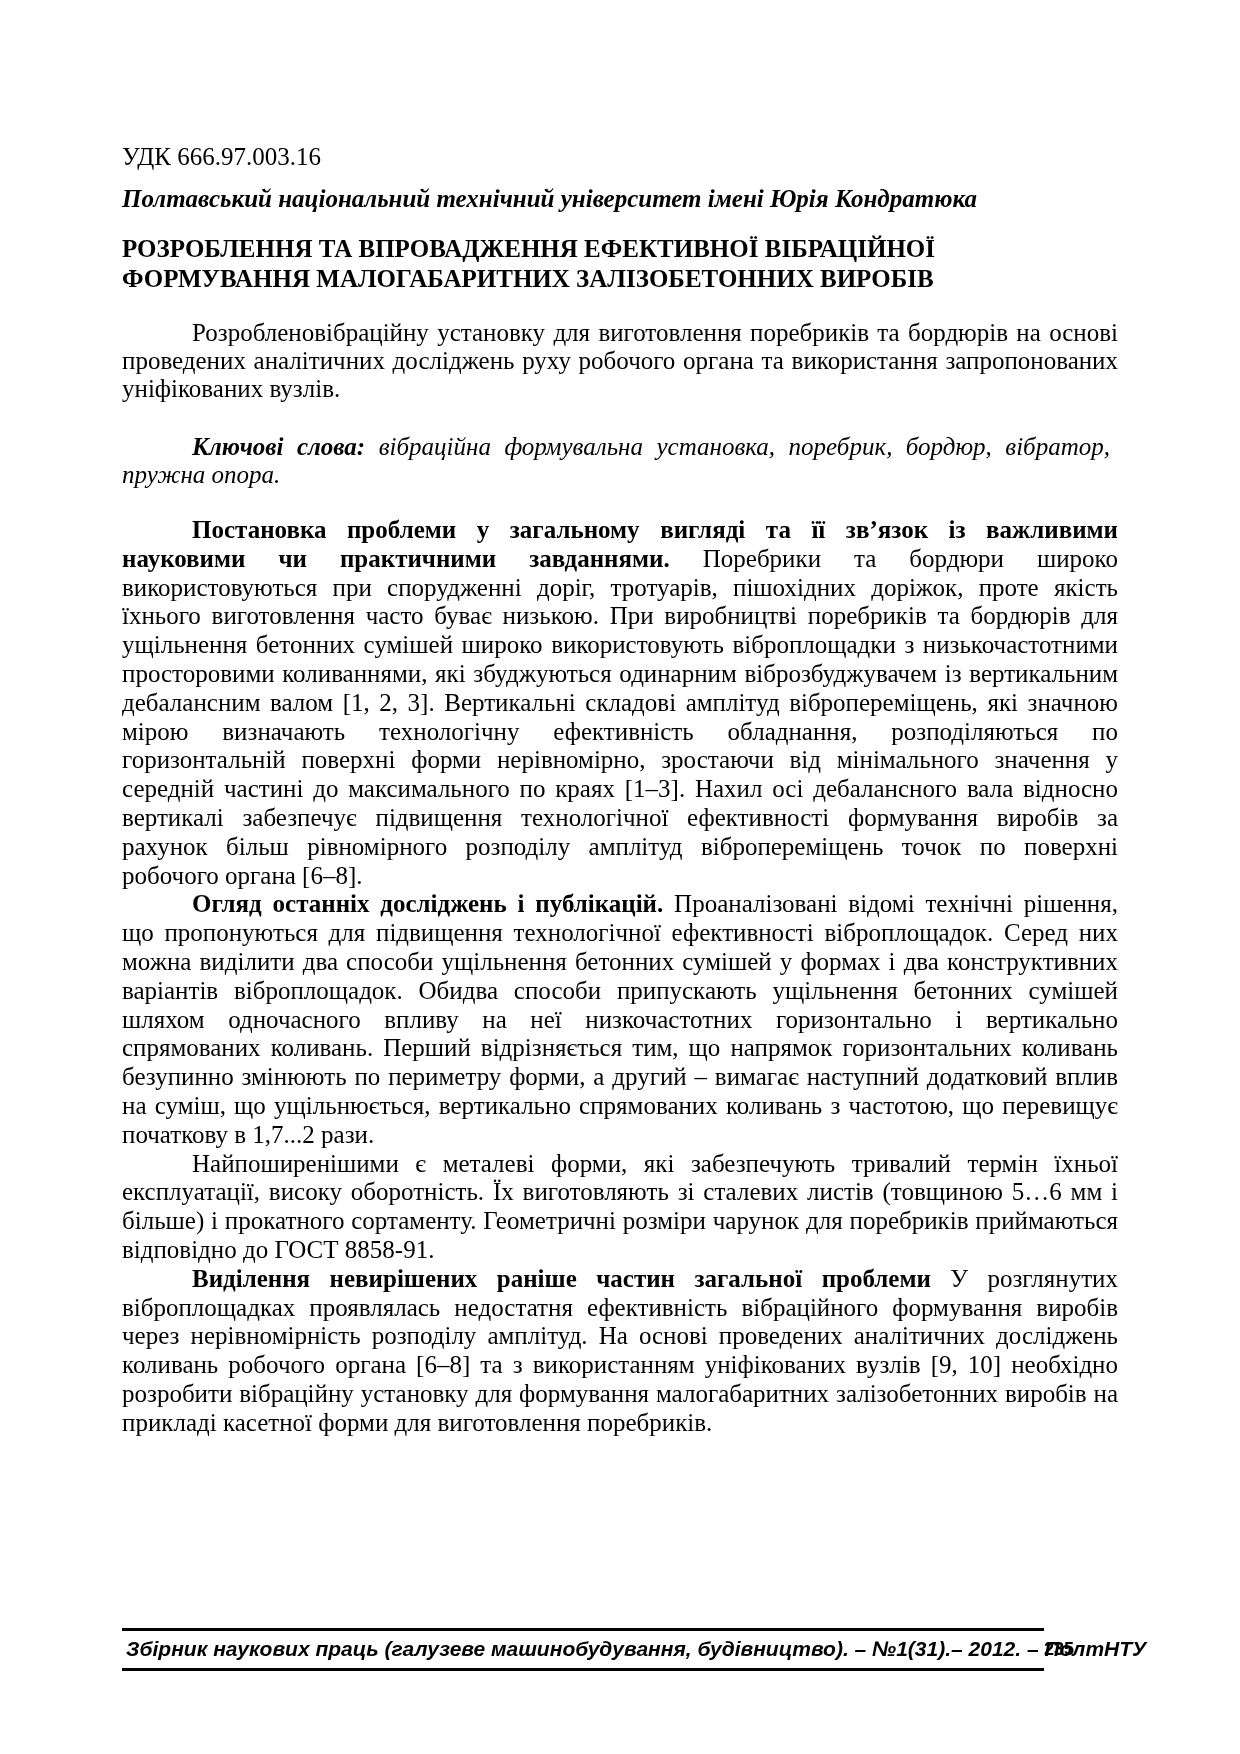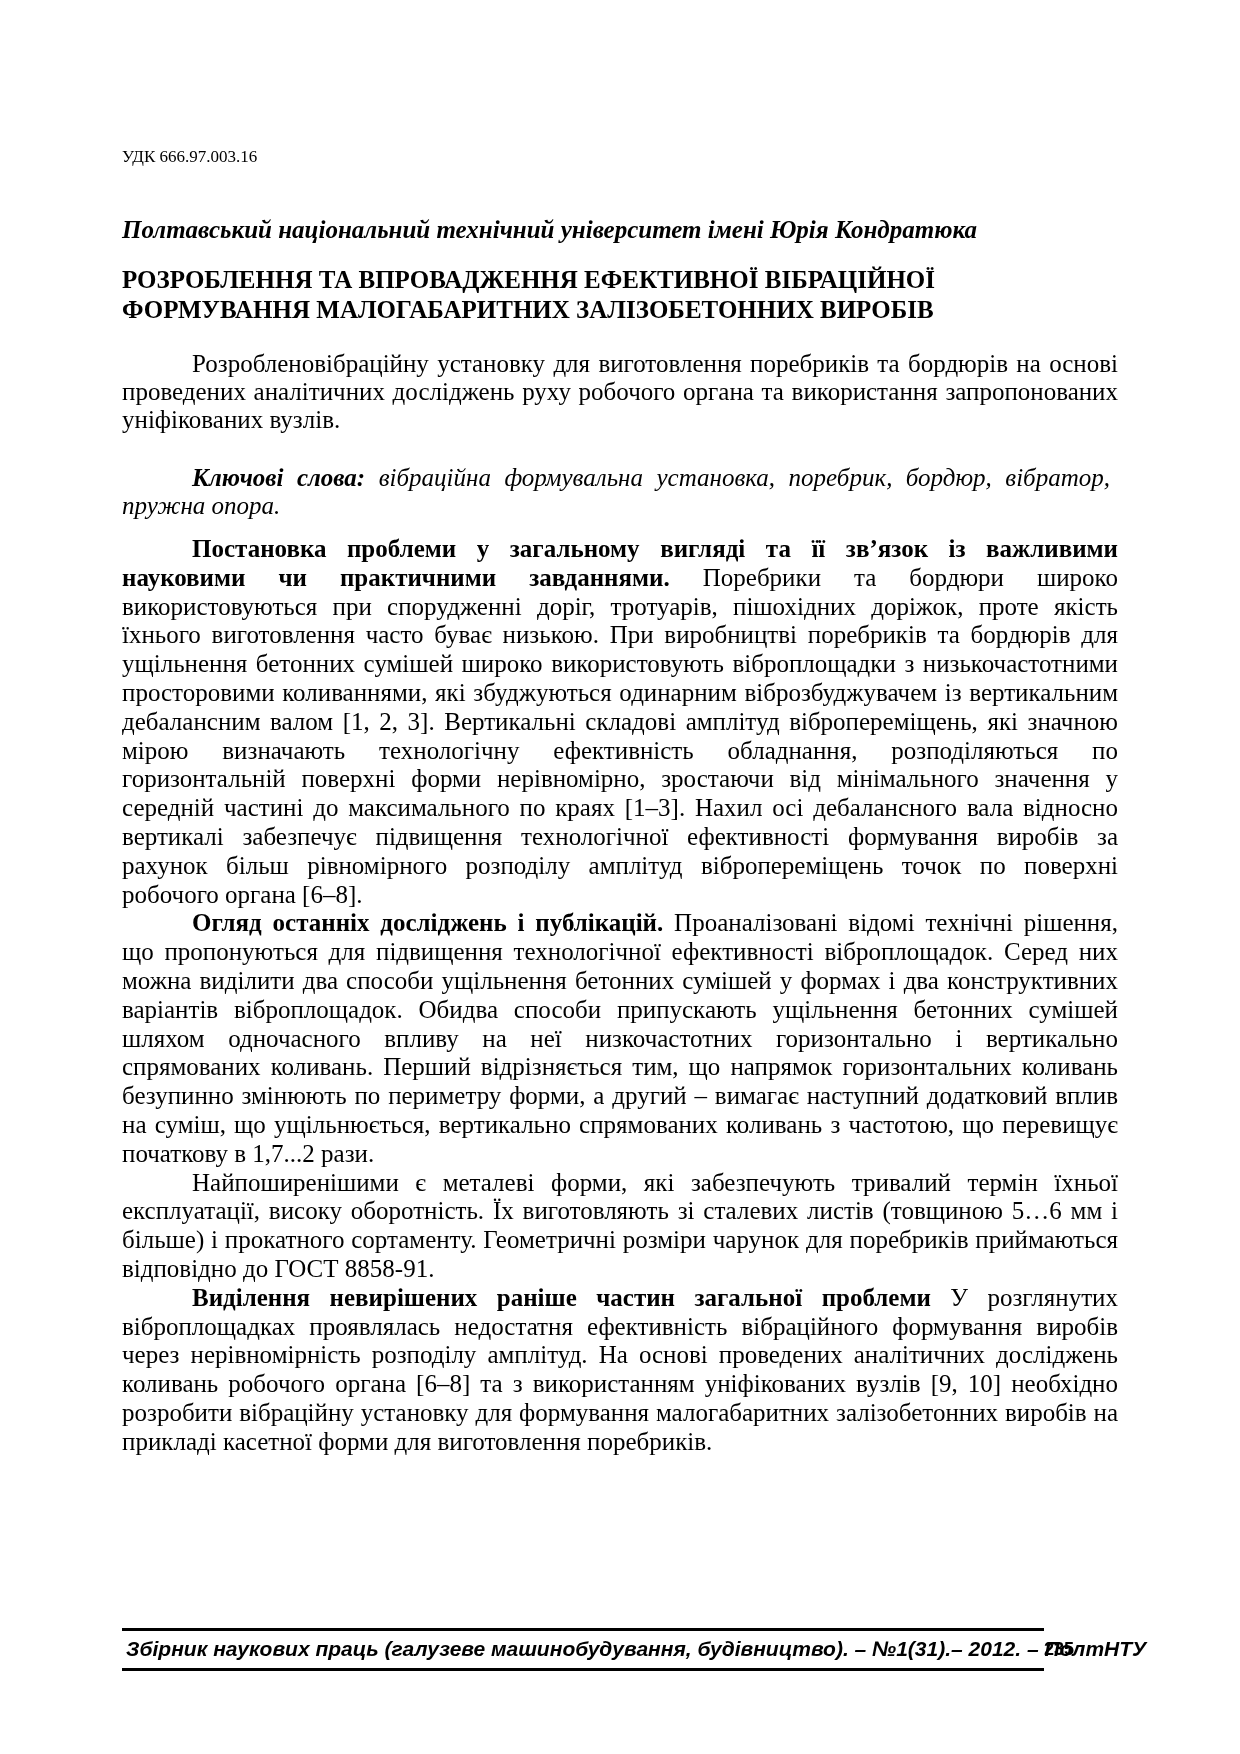--- a/index.html
+++ b/index.html
@@ -17,31 +17,31 @@
     overflow: hidden;
   }
   .content {
     position: absolute;
     left: 122px;
     top: 0;
     width: 996px;
   }
   .udc {
     margin-top: 142px;
-    font-size: 17px;
+    font-size: 25px;
     line-height: 29px;
   }
   .authors {
     margin-top: 18px;
     font-size: 25px;
     line-height: 29px;
     font-weight: bold;
   }
   .affiliation {
-    margin-top: 44px;
+    margin-top: 13px;
     font-size: 25px;
     line-height: 29px;
     font-weight: bold;
     font-style: italic;
   }
   .paper-title {
     margin-top: 21px;
     text-align: left;
     font-weight: bold;
     font-size: 25px;
@@ -66,21 +66,21 @@
     font-weight: bold;
   }
   .body-para {
     margin: 0;
     font-size: 25px;
     line-height: 28.8px;
     text-align: justify;
     text-indent: 70px;
   }
   .body-para.first {
-    margin-top: 15px;
+    margin-top: 27px;
   }
   .body-para .lead {
     font-weight: bold;
   }
   .footer {
     position: absolute;
     left: 122px;
     top: 1628px;
     width: 996px;
     display: flex;

